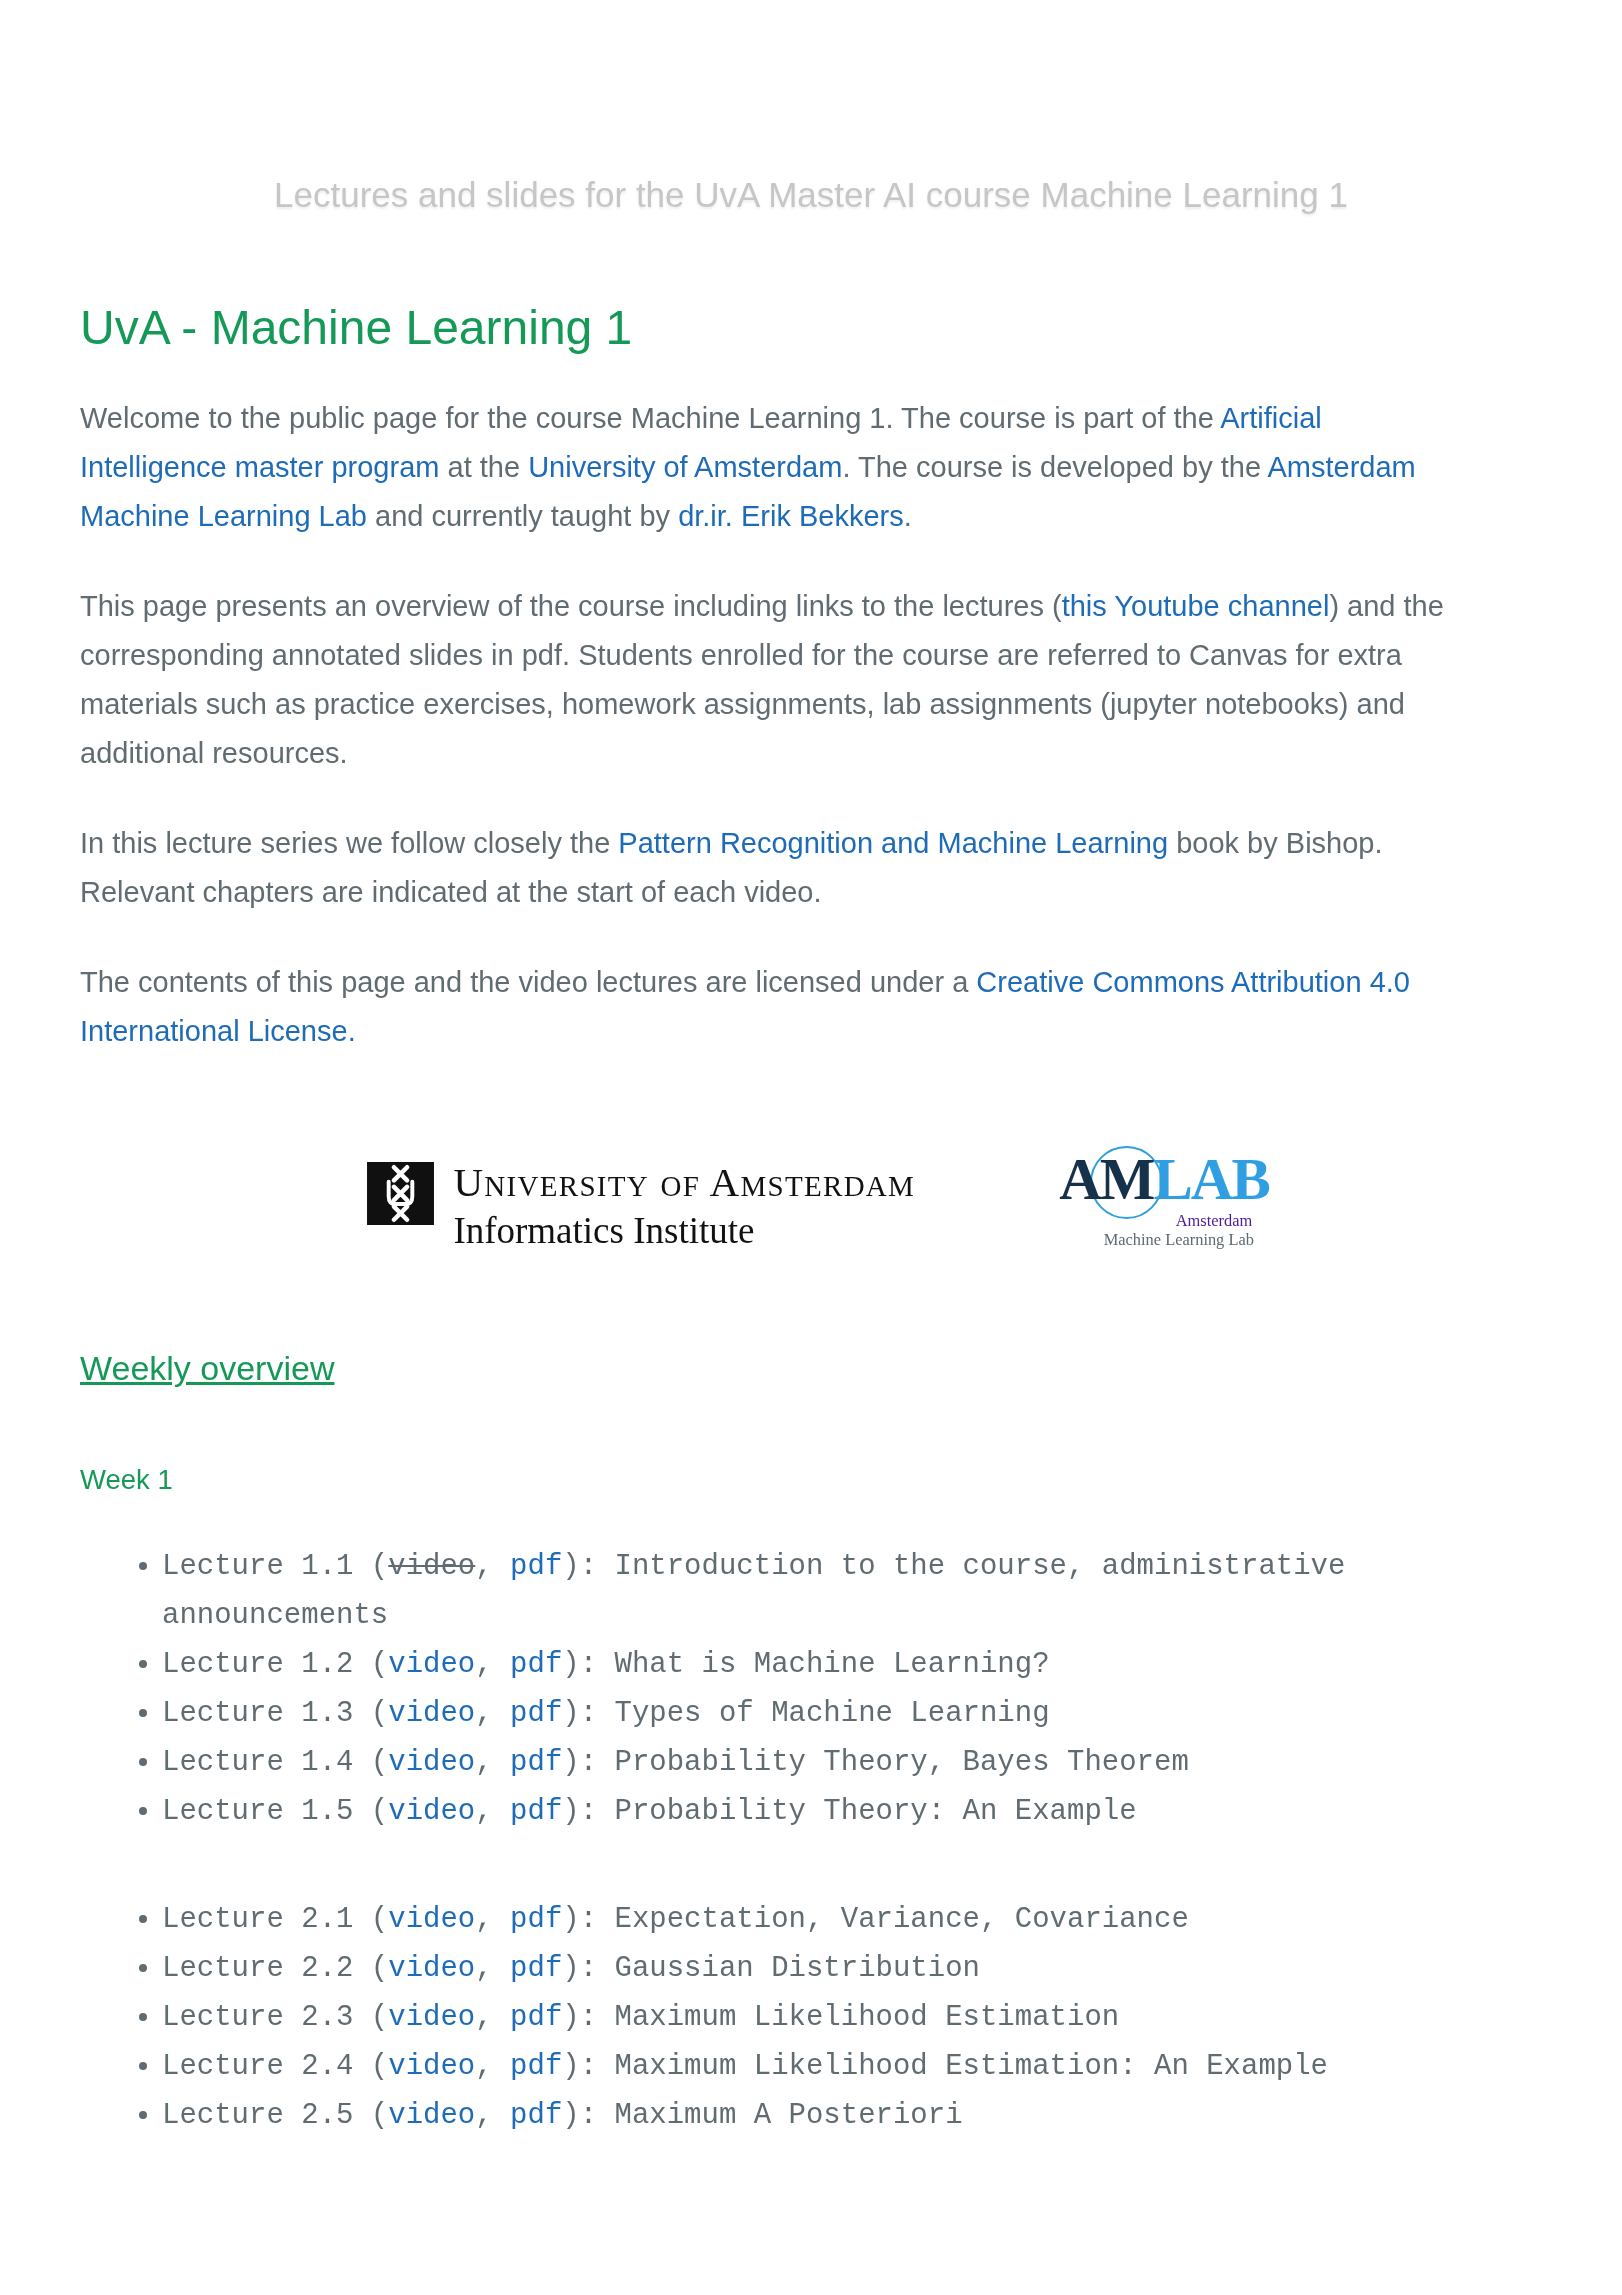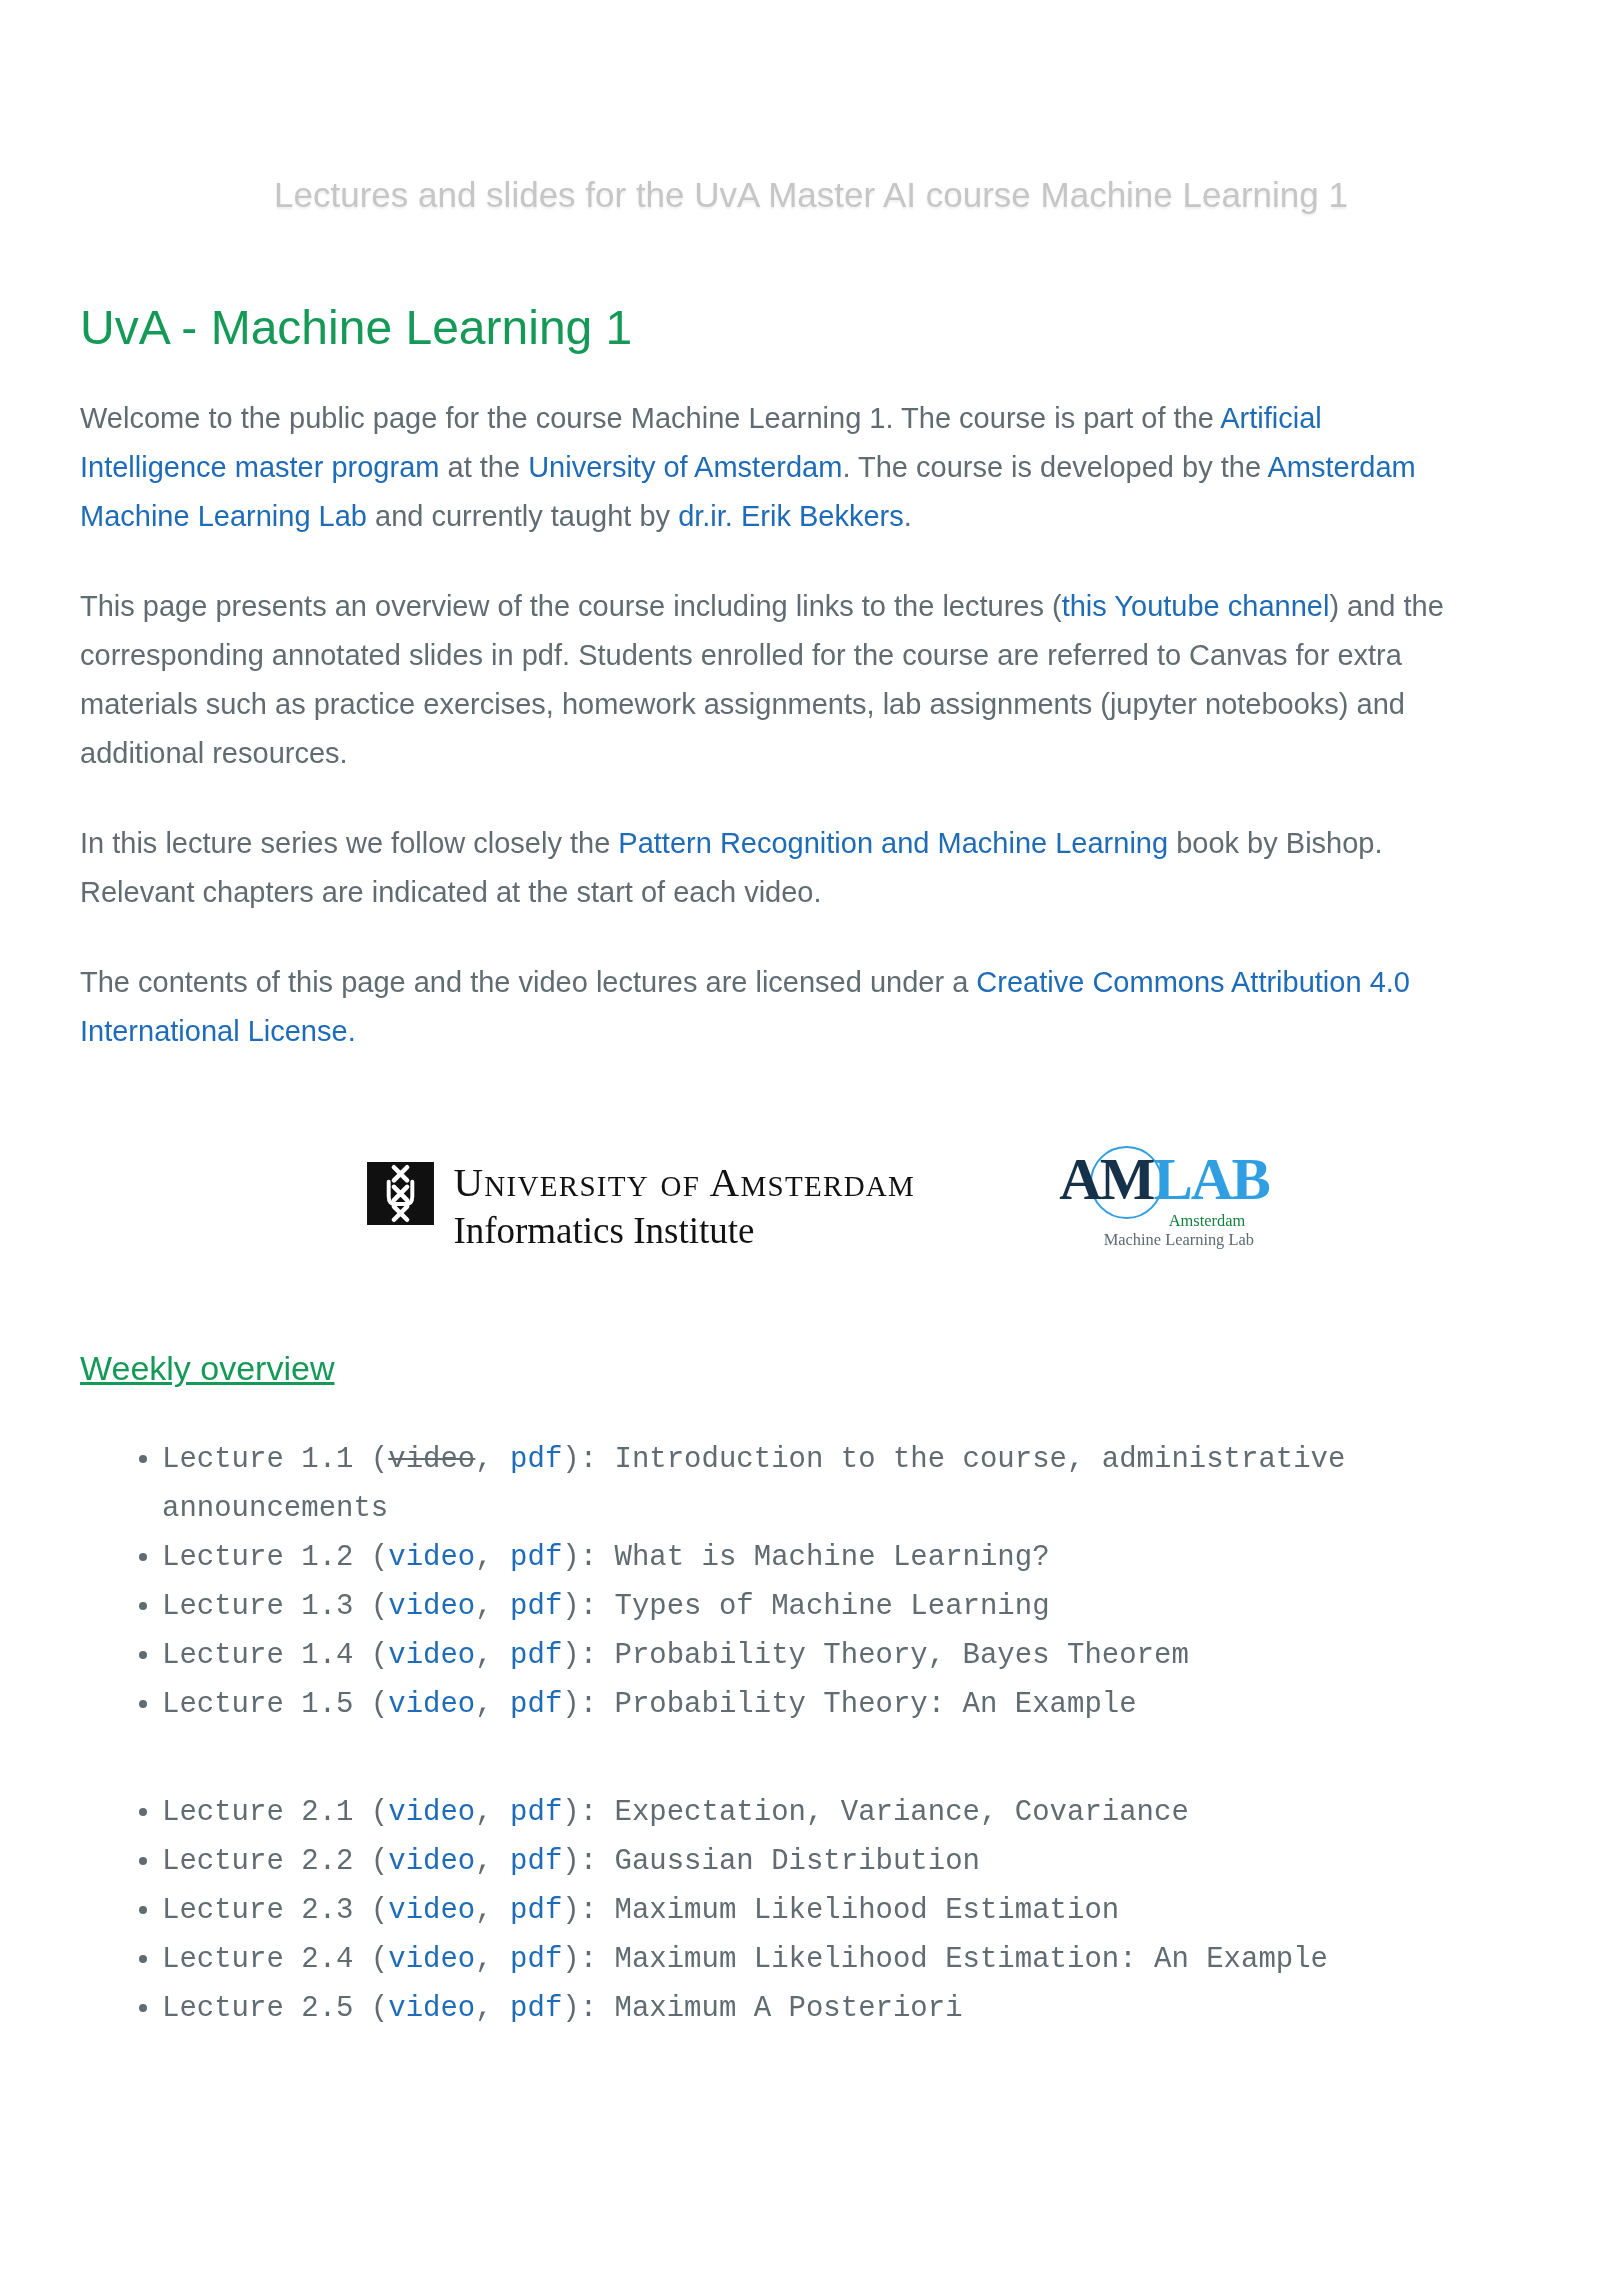--- a/index.html
+++ b/index.html
@@ -87,22 +87,22 @@
     box-sizing: border-box;
   }
   .amlab-word {
     position: absolute; left: 0; top: 7.9px;
     font-size: 59px; font-weight: 700; line-height: 1;
     letter-spacing: -2px; white-space: nowrap;
   }
   .amlab-am { color: #16324a; }
   .amlab-lab { color: #2f9fe1; }
   .amlab-sub1 {
-    position: absolute; right: 10px; top: 69px;
-    font-size: 16.4px; color: #15803d; white-space: nowrap;
+    position: absolute; right: 3px; top: 69px;
+    font-size: 16.4px; color: #4c1d95; white-space: nowrap;
   }
   .amlab-sub2 {
     position: absolute; right: 1.3px; top: 88px;
     font-size: 16.4px; color: #5c6a73; white-space: nowrap;
   }
   
   h2.green-h2 {
     margin: 103px 0 0 0;
     font-size: 34px;
     line-height: 1.1;
@@ -167,20 +167,21 @@
       <div class="amlab-word">
         <span class="amlab-am">AM</span><span class="amlab-lab">LAB</span>
       </div>
       <div class="amlab-sub1">Amsterdam</div>
       <div class="amlab-sub2">Machine Learning Lab</div>
     </div>
   </div>
 
   <h2 class="green-h2">Weekly overview</h2>
 
+  <h3 class="green-h3">Week 1</h3>
 
   <ul class="lecture-list">
       <li><span>Lecture 1.1 (</span><span class="strike">video</span><span>, </span><a href="#" class="inline-link">pdf</a><span>): Introduction to the course, administrative announcements</span></li>
       <li><span>Lecture 1.2 (</span><a href="#" class="inline-link">video</a><span>, </span><a href="#" class="inline-link">pdf</a><span>): What is Machine Learning?</span></li>
       <li><span>Lecture 1.3 (</span><a href="#" class="inline-link">video</a><span>, </span><a href="#" class="inline-link">pdf</a><span>): Types of Machine Learning</span></li>
       <li><span>Lecture 1.4 (</span><a href="#" class="inline-link">video</a><span>, </span><a href="#" class="inline-link">pdf</a><span>): Probability Theory, Bayes Theorem</span></li>
       <li><span>Lecture 1.5 (</span><a href="#" class="inline-link">video</a><span>, </span><a href="#" class="inline-link">pdf</a><span>): Probability Theory: An Example</span></li>
     </ul>
   <ul class="lecture-list">
       <li><span>Lecture 2.1 (</span><a href="#" class="inline-link">video</a><span>, </span><a href="#" class="inline-link">pdf</a><span>): Expectation, Variance, Covariance</span></li>

